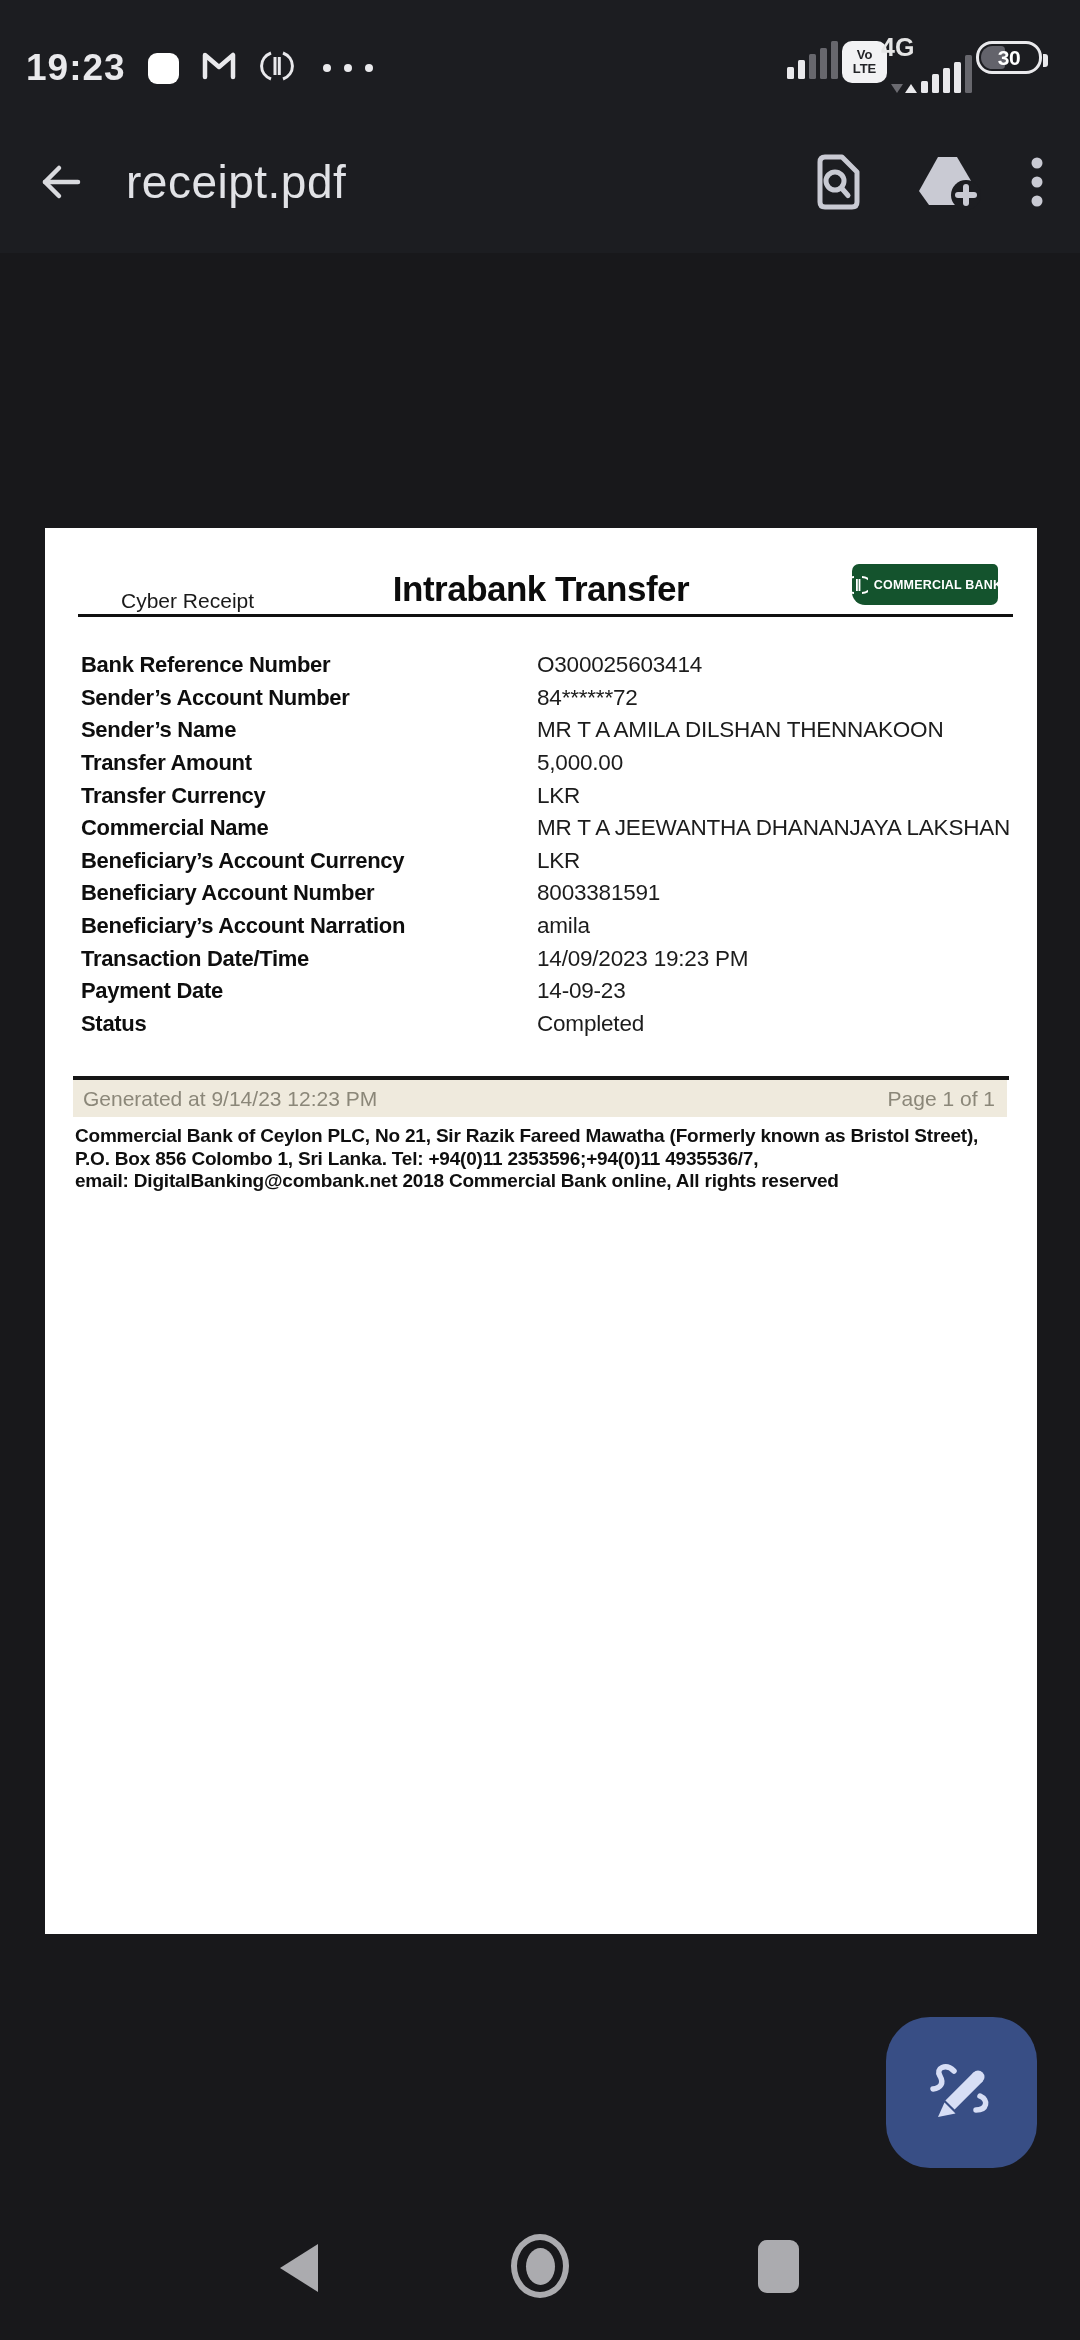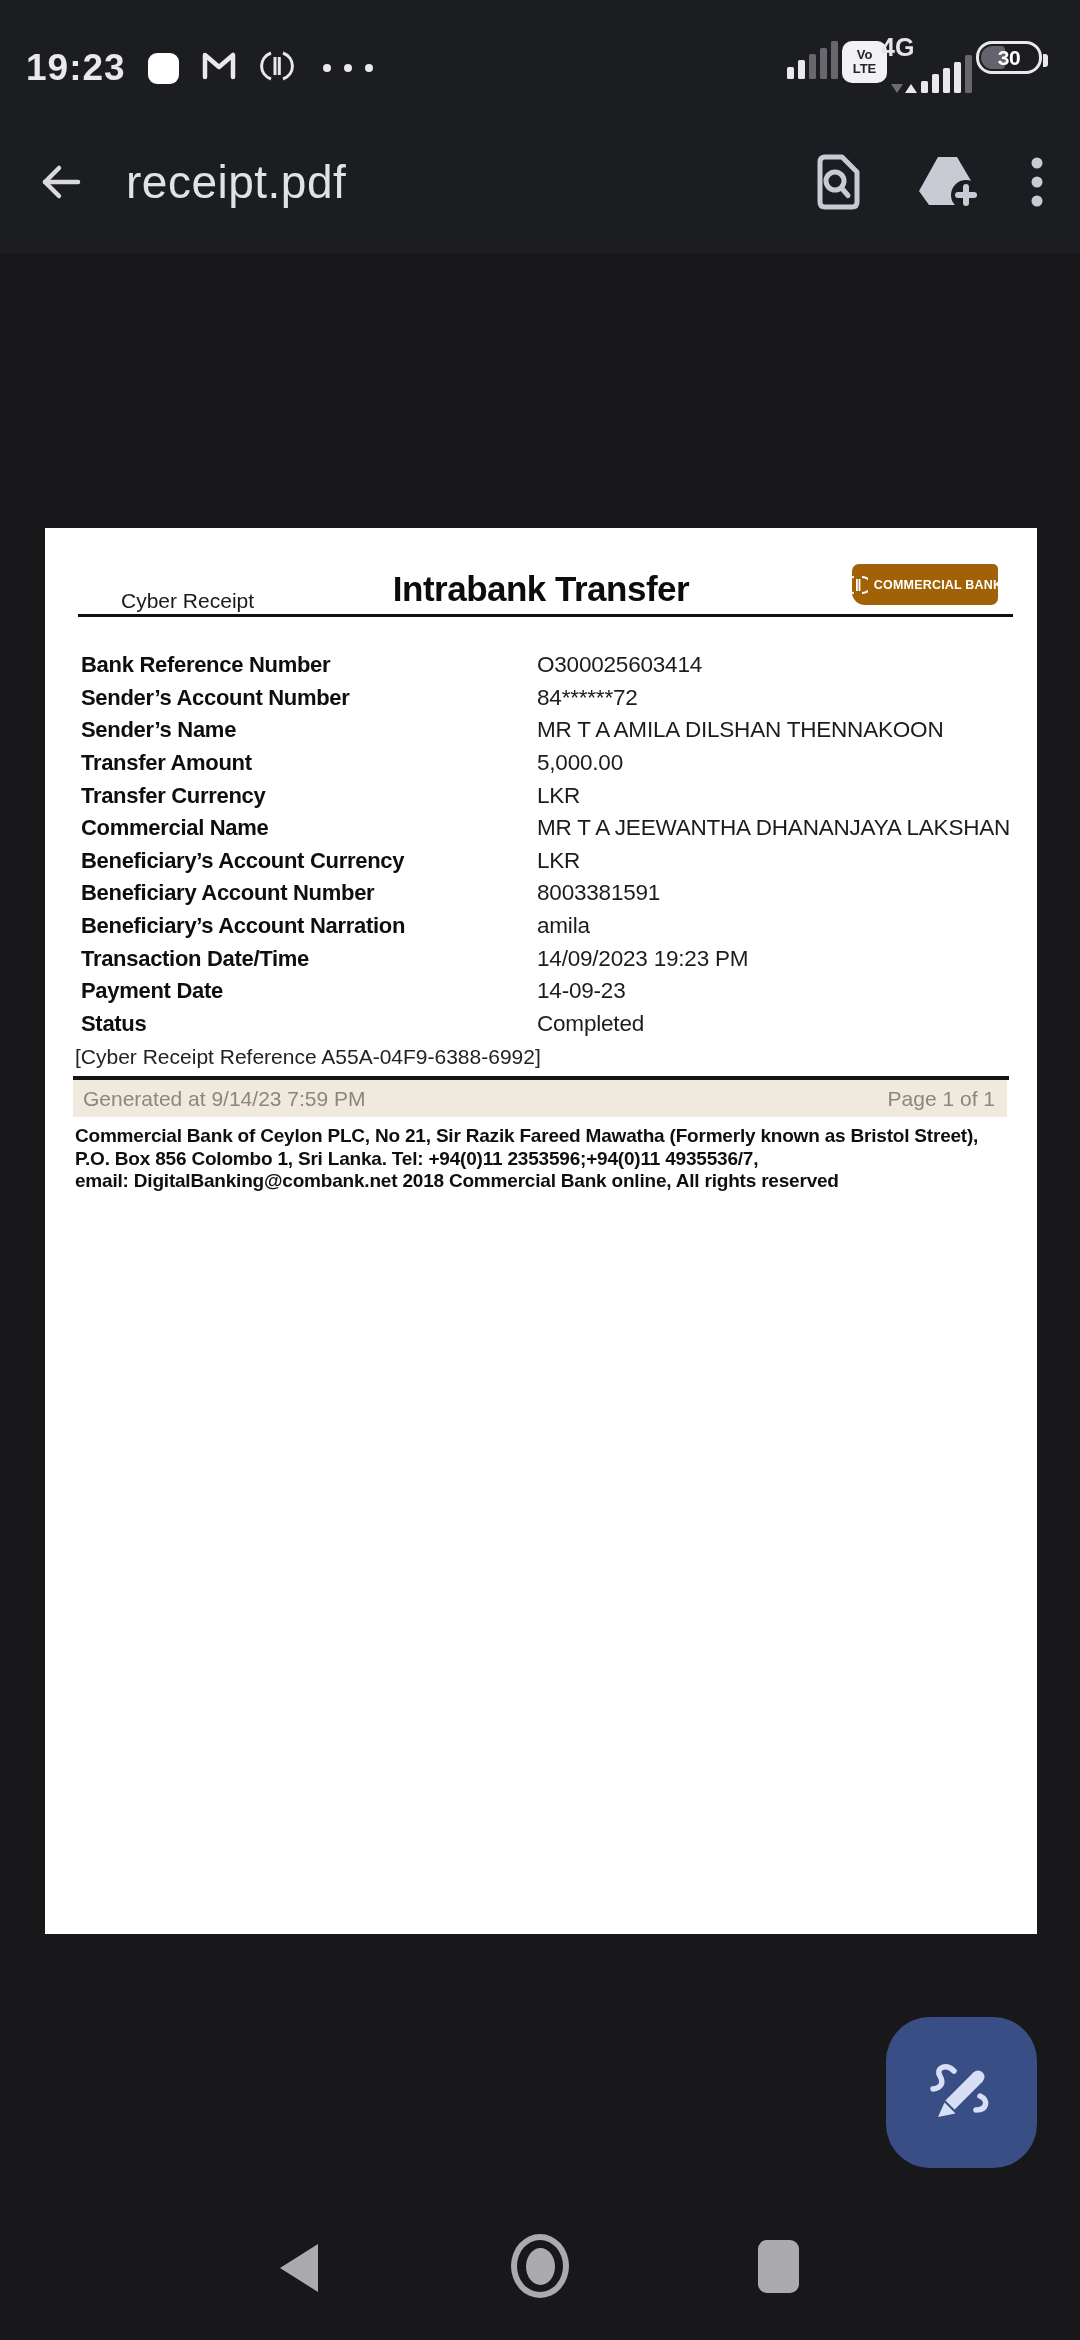--- a/index.html
+++ b/index.html
@@ -50,21 +50,21 @@
   .appbar .iconbtn { margin-left:0; }
   .ab-find { margin-right:54px; }
   .ab-drive { margin-right:48px; }
 
   
   .viewer { position:absolute; left:0; top:253px; width:1080px; height:1980px; }
   .pdf-page { position:absolute; left:45px; top:275px; width:992px; height:1406px; background:#ffffff; color:#151515; }
 
   .doc-label { position:absolute; left:76px; top:61px; font-size:21px; color:#1a1a1a; }
   .doc-title { position:absolute; left:0; top:41px; width:100%; text-align:center; font-size:35px; font-weight:700; color:#0c0c0c; letter-spacing:-0.5px; }
-  .bank-logo { position:absolute; left:807px; top:36px; width:146px; height:41px; background:#a16207;
+  .bank-logo { position:absolute; left:807px; top:36px; width:146px; height:41px; background:#14532d;
                border-radius:7px 5px 7px 13px; display:flex; align-items:center; justify-content:center; gap:6px; }
   .bank-logo .mark { flex:0 0 auto; display:flex; }
   .bank-logo .bank-name { color:#fff; font-size:12.5px; font-weight:700; letter-spacing:0.2px; white-space:nowrap; }
   .header-rule { position:absolute; left:33px; right:24px; top:86px; height:3px; background:#101010; }
 
   .rows { position:absolute; left:36px; right:26px; top:121px; }
   .row { display:flex; align-items:center; height:32.6px; }
   .row .lbl { flex:0 0 456px; font-size:22px; font-weight:700; color:#0e0e0e; letter-spacing:-0.3px; }
   .row .val { flex:1; font-size:22.5px; color:#1c1c1c; letter-spacing:-0.2px; white-space:nowrap; }
 
@@ -252,25 +252,24 @@
         <div class="row">
           <span class="lbl">Payment Date</span>
           <span class="val">14-09-23</span>
         </div>
         <div class="row">
           <span class="lbl">Status</span>
           <span class="val">Completed</span>
         </div>
       </div>
 
-      <div class="ref-line">[Cyber Receipt Reference A55A-04F9-6388-6992]</div>
       <div class="mid-rule"></div>
 
       <div class="gen-bar">
-        <span>Generated at 9/14/23 7:59 PM</span>
+        <span>Generated at 9/14/23 12:23 PM</span>
         <span>Page 1 of 1</span>
       </div>
 
       <div class="page-footer">
         <div>Commercial Bank of Ceylon PLC, No 21, Sir Razik Fareed Mawatha (Formerly known as Bristol Street),</div>
         <div>P.O. Box 856 Colombo 1, Sri Lanka. Tel: +94(0)11 2353596;+94(0)11 4935536/7,</div>
         <div>email: DigitalBanking@combank.net 2018 Commercial Bank online, All rights reserved</div>
       </div>
 
     </div>

